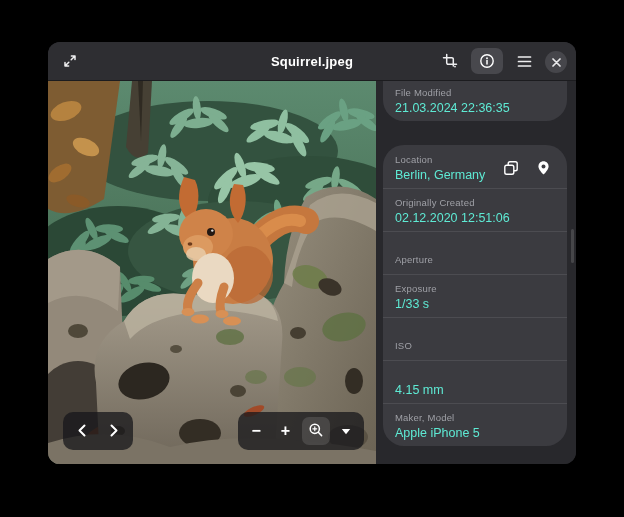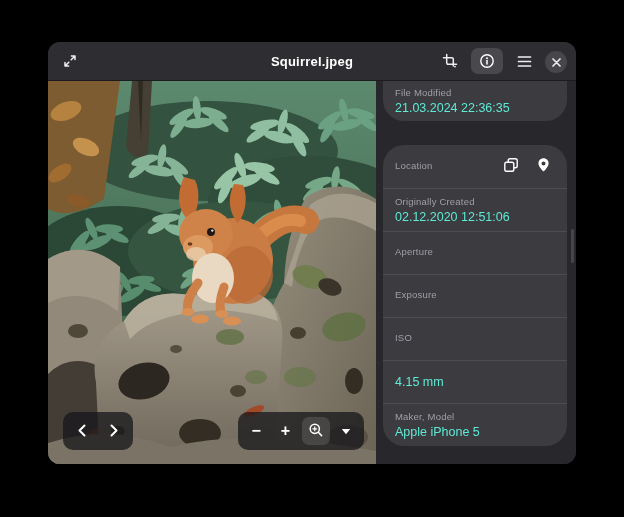--- a/index.html
+++ b/index.html
@@ -31,21 +31,21 @@
   .obtn{display:flex;align-items:center;justify-content:center;width:26px;height:28px;
     border-radius:7px;color:#ffffff;font-size:15px;line-height:1;}
   .obtn.glyph{font-weight:bold;font-size:16px;}
   .obtn.pill{background:rgba(255,255,255,.12);width:28px;}
   .obtn.caret svg{display:block}
   
   .panel{position:relative;flex:1;background:#28282c;padding:0 9px 0 7px;box-sizing:border-box;}
   .card{background:#3b3b40;border-radius:21px;overflow:hidden;}
   .card.clipped-top{border-top-left-radius:0;border-top-right-radius:0;}
   .gap{height:24px;}
-  .prow{padding:6px 12px 6px 12px;box-sizing:border-box;height:43px;display:flex;align-items:center;}
+  .prow{padding:6px 12px 6px 12px;box-sizing:border-box;height:43px;display:flex;align-items:flex-end;}
   .prow + .prow{border-top:1px solid rgba(255,255,255,.09);}
   .prow .txt{flex:1;min-width:0;}
   .prow.short{height:40px;padding-top:5px;}
   .plabel{font-size:9.5px;color:#9fa0a6;letter-spacing:.2px;margin-bottom:3px;white-space:nowrap;}
   .pvalue{font-size:12.5px;color:#5eead4;white-space:nowrap;}
   .row-icons{display:flex;gap:8px;align-items:center;margin-left:4px;}
   .ibtn{width:24px;height:24px;border-radius:6px;display:flex;align-items:center;justify-content:center;color:#ffffff;}
   .scroll-hint{position:absolute;right:2px;top:148px;width:3px;height:34px;border-radius:2px;
     background:rgba(255,255,255,.14);}
 </style>
@@ -262,20 +262,21 @@
             </div>
           </div>
         </div>
 
         <div class="gap"></div>
 
         <div class="card">
           <div class="prow">
             <div class="txt">
               <div class="plabel">Location</div>
+              <div class="pvalue">Berlin, Germany</div>
             </div>
             <div class="row-icons">
               <div class="ibtn">
                 <span>
                   <svg width="16" height="16" viewBox="0 0 16 16" fill="none" stroke="#ffffff" stroke-width="1.4">
                     <rect x="5.2" y="1.8" width="9" height="9" rx="1.8"></rect>
                     <rect x="1.8" y="5.2" width="9" height="9" rx="1.8" fill="#3b3b40"></rect>
                   </svg>
                 </span>
               </div>
@@ -297,20 +298,21 @@
             </div>
           </div>
           <div class="prow">
             <div class="txt">
               <div class="plabel">Aperture</div>
             </div>
           </div>
           <div class="prow">
             <div class="txt">
               <div class="plabel">Exposure</div>
+              <div class="pvalue">1/33 s</div>
             </div>
           </div>
           <div class="prow">
             <div class="txt">
               <div class="plabel">ISO</div>
             </div>
           </div>
           <div class="prow">
             <div class="txt">
               <div class="pvalue">4.15 mm</div>

